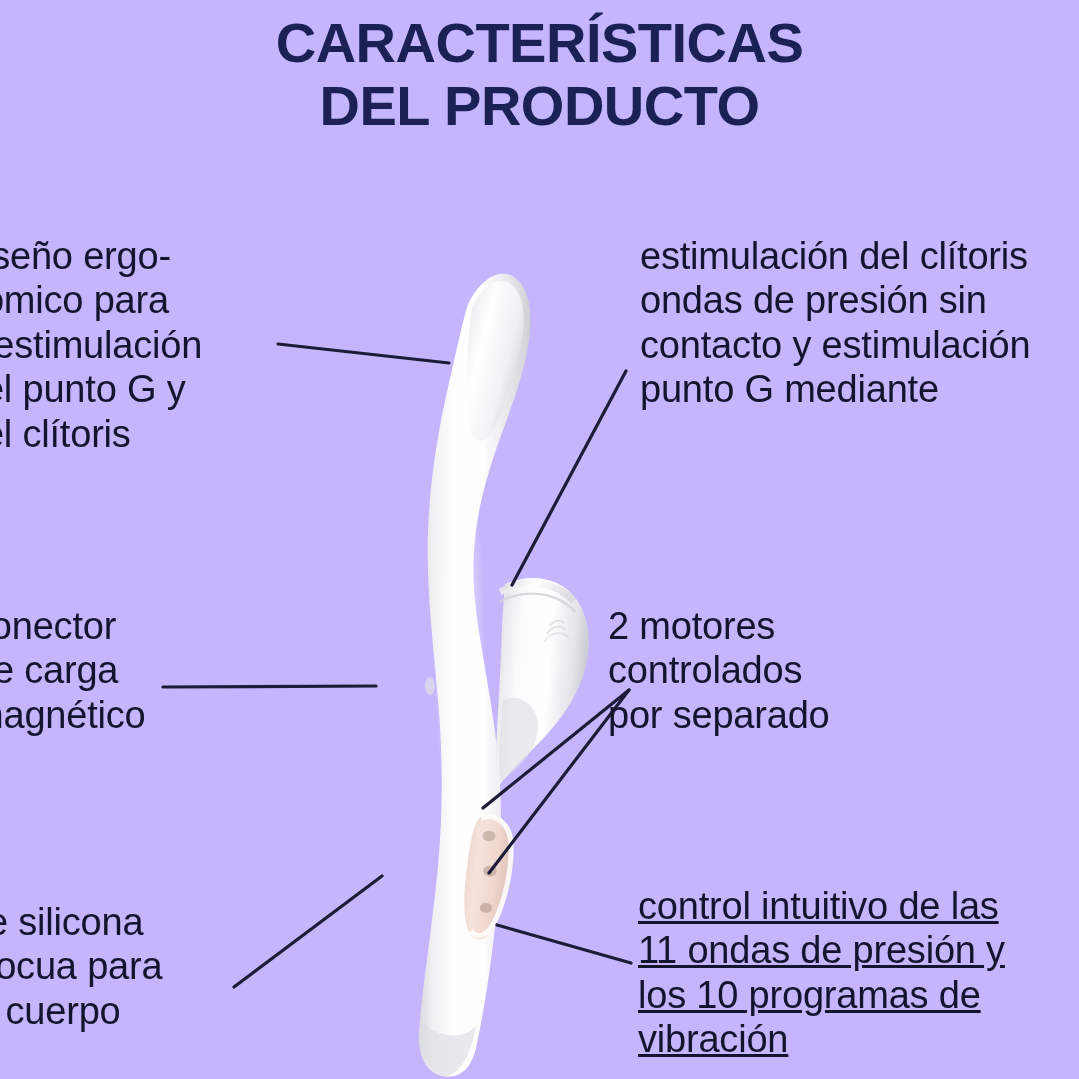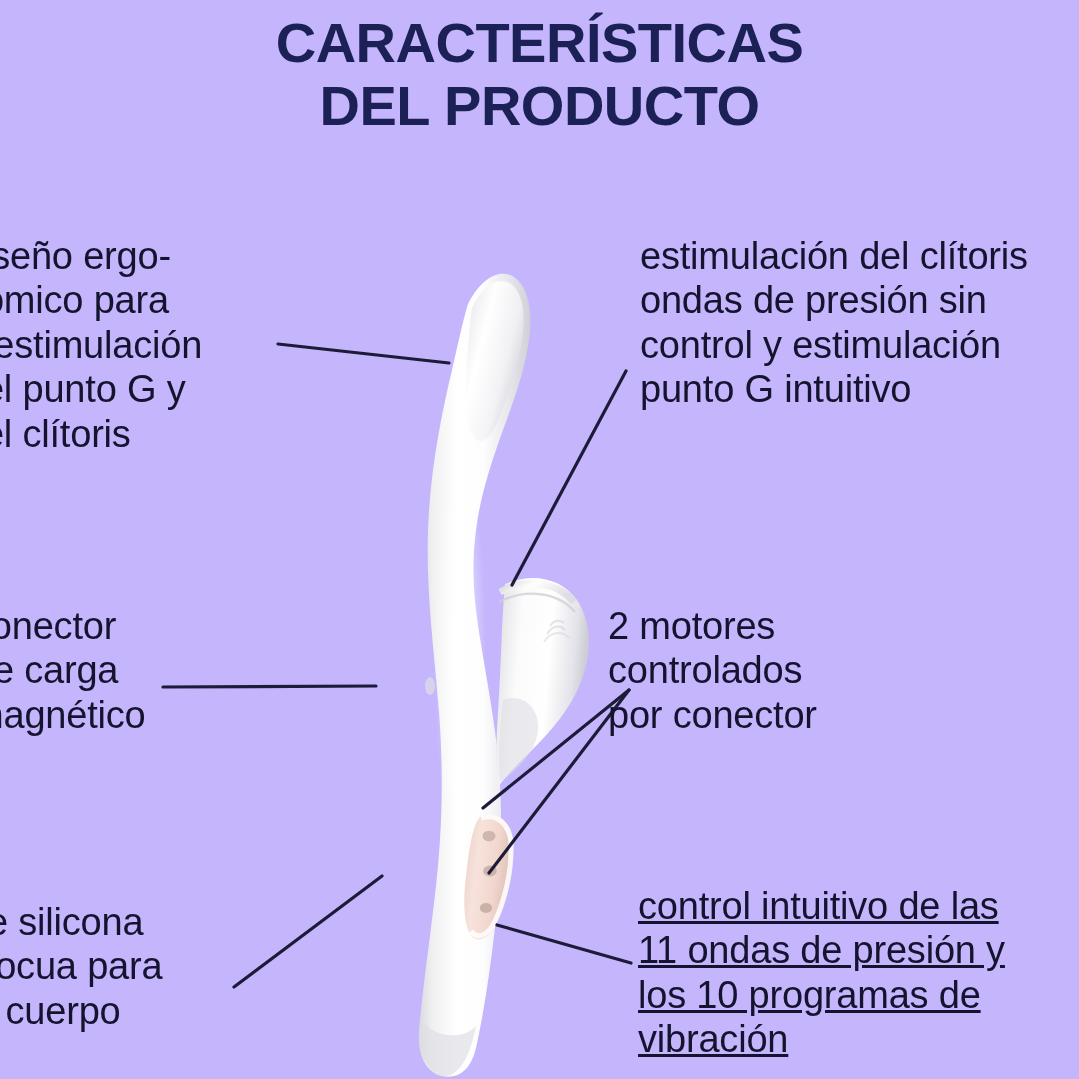--- a/index.html
+++ b/index.html
@@ -210,28 +210,28 @@
 
   <div class="label" id="label-silicone">
     <span class="ln">de silicona</span>
     <span class="ln">inocua para</span>
     <span class="ln">el cuerpo</span>
   </div>
 
   <div class="label" id="label-clitoral">
     <span class="ln">estimulación del clítoris</span>
     <span class="ln">ondas de presión sin</span>
-    <span class="ln">control y estimulación</span>
-    <span class="ln">punto G intuitivo</span>
+    <span class="ln">contacto y estimulación</span>
+    <span class="ln">punto G mediante</span>
   </div>
 
   <div class="label" id="label-motors">
     <span class="ln">2 motores</span>
     <span class="ln">controlados</span>
-    <span class="ln">por conector</span>
+    <span class="ln">por separado</span>
   </div>
 
   <div class="label" id="label-control">
     <span class="ln">control intuitivo de las</span>
     <span class="ln">11 ondas de presión y</span>
     <span class="ln">los 10 programas de</span>
     <span class="ln">vibración</span>
   </div>
 
 </div>

